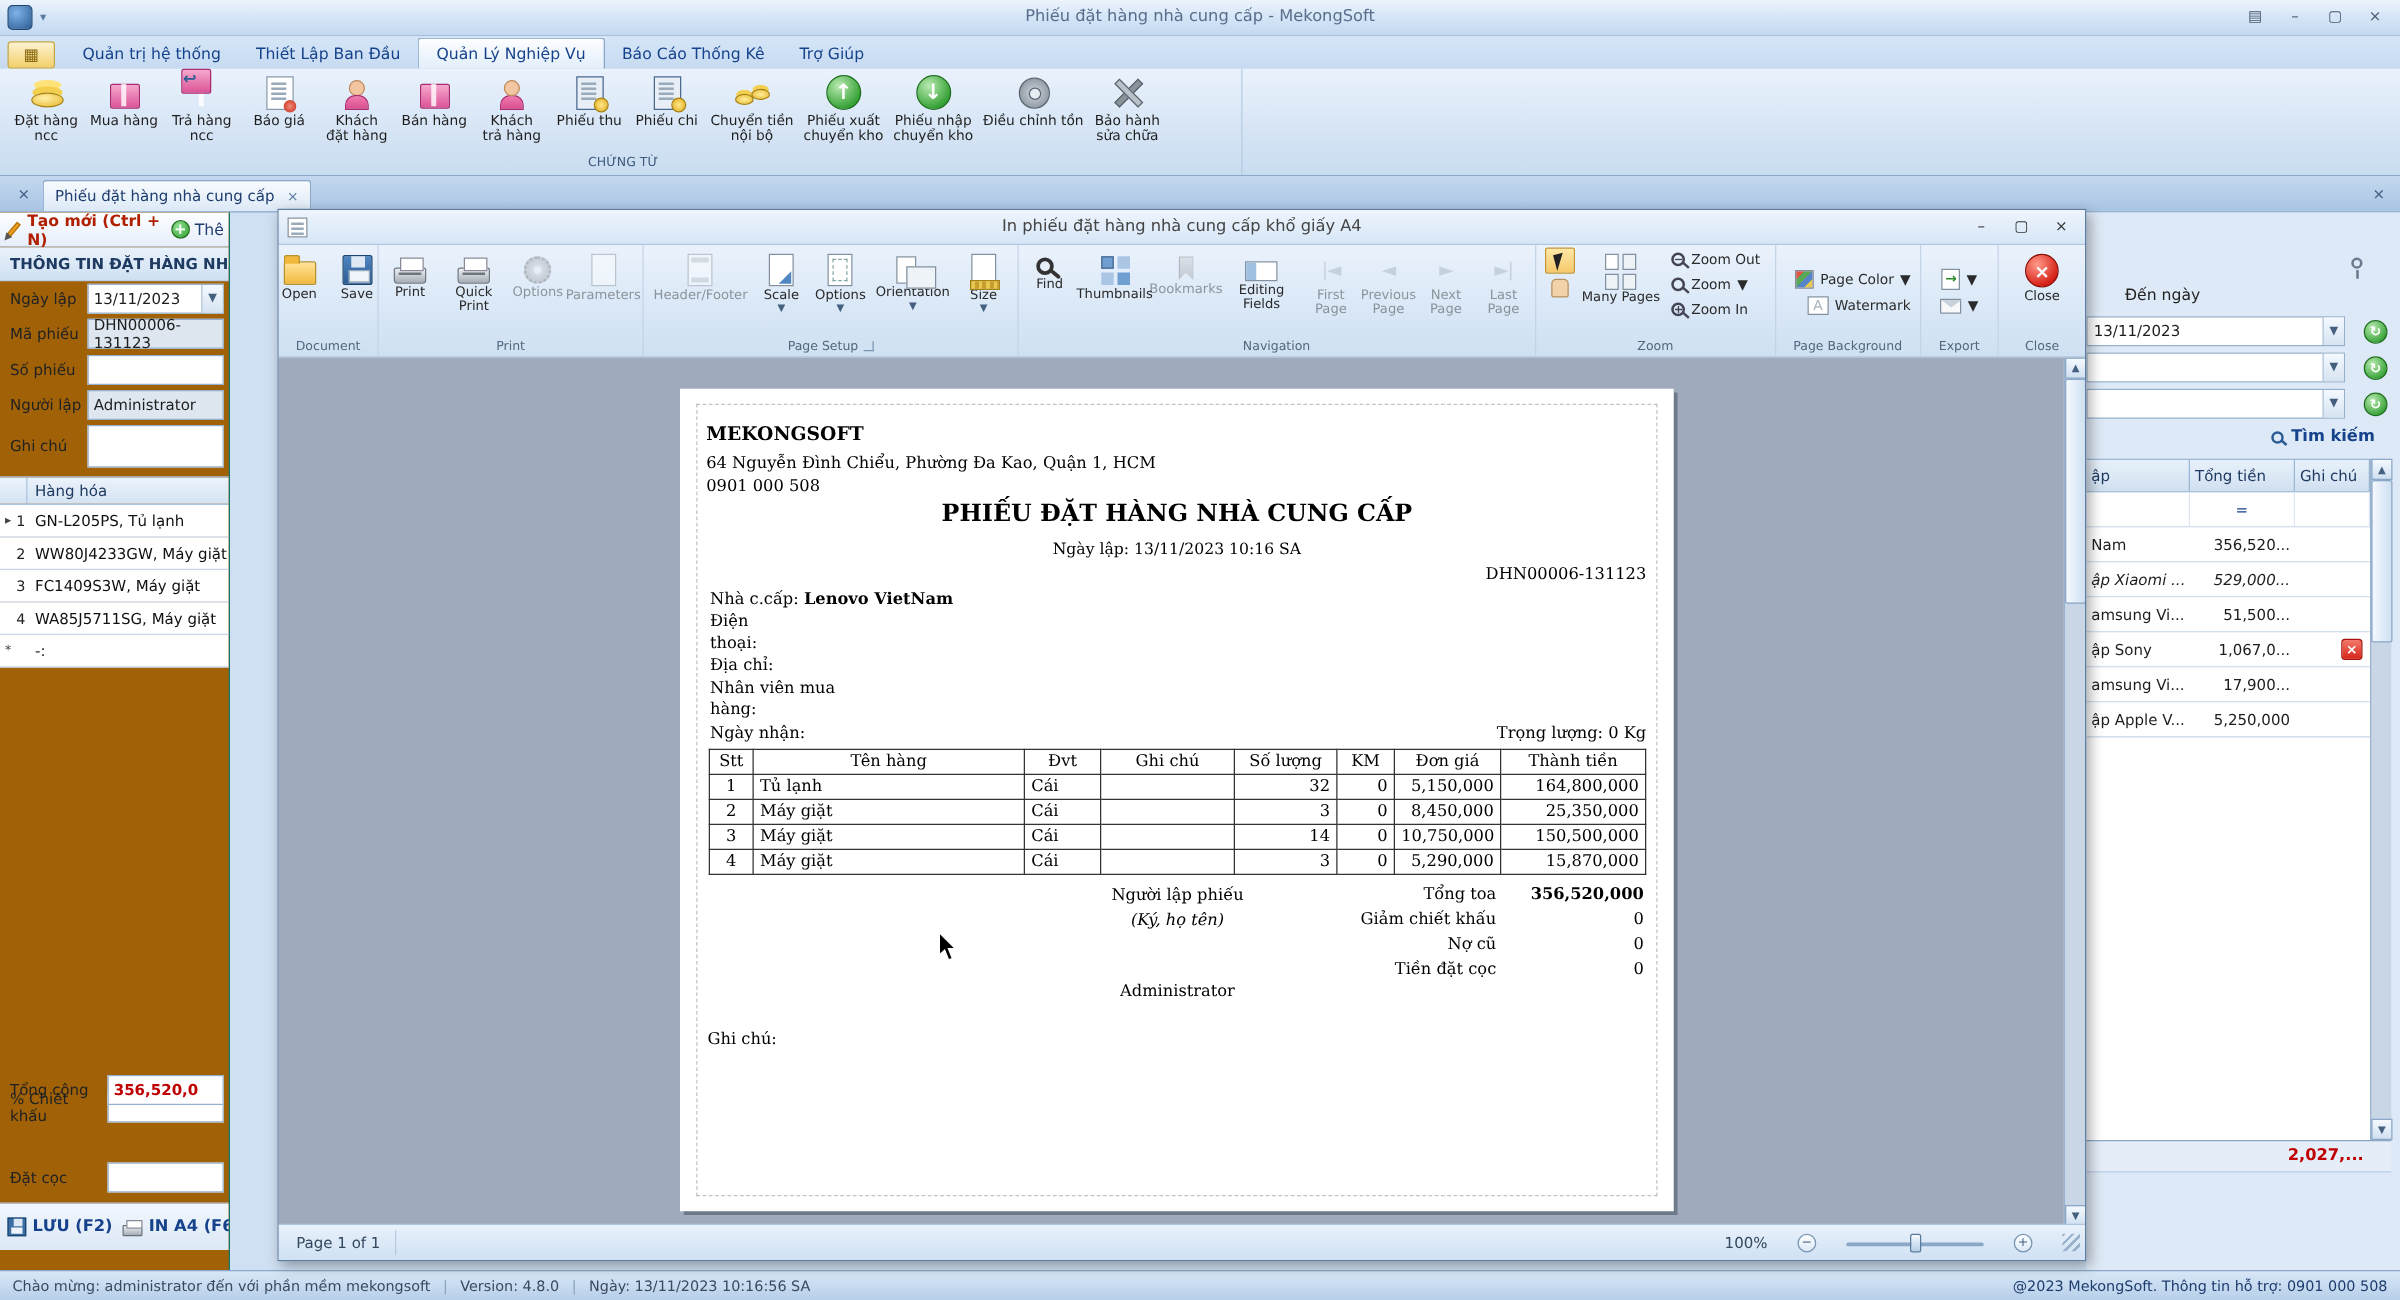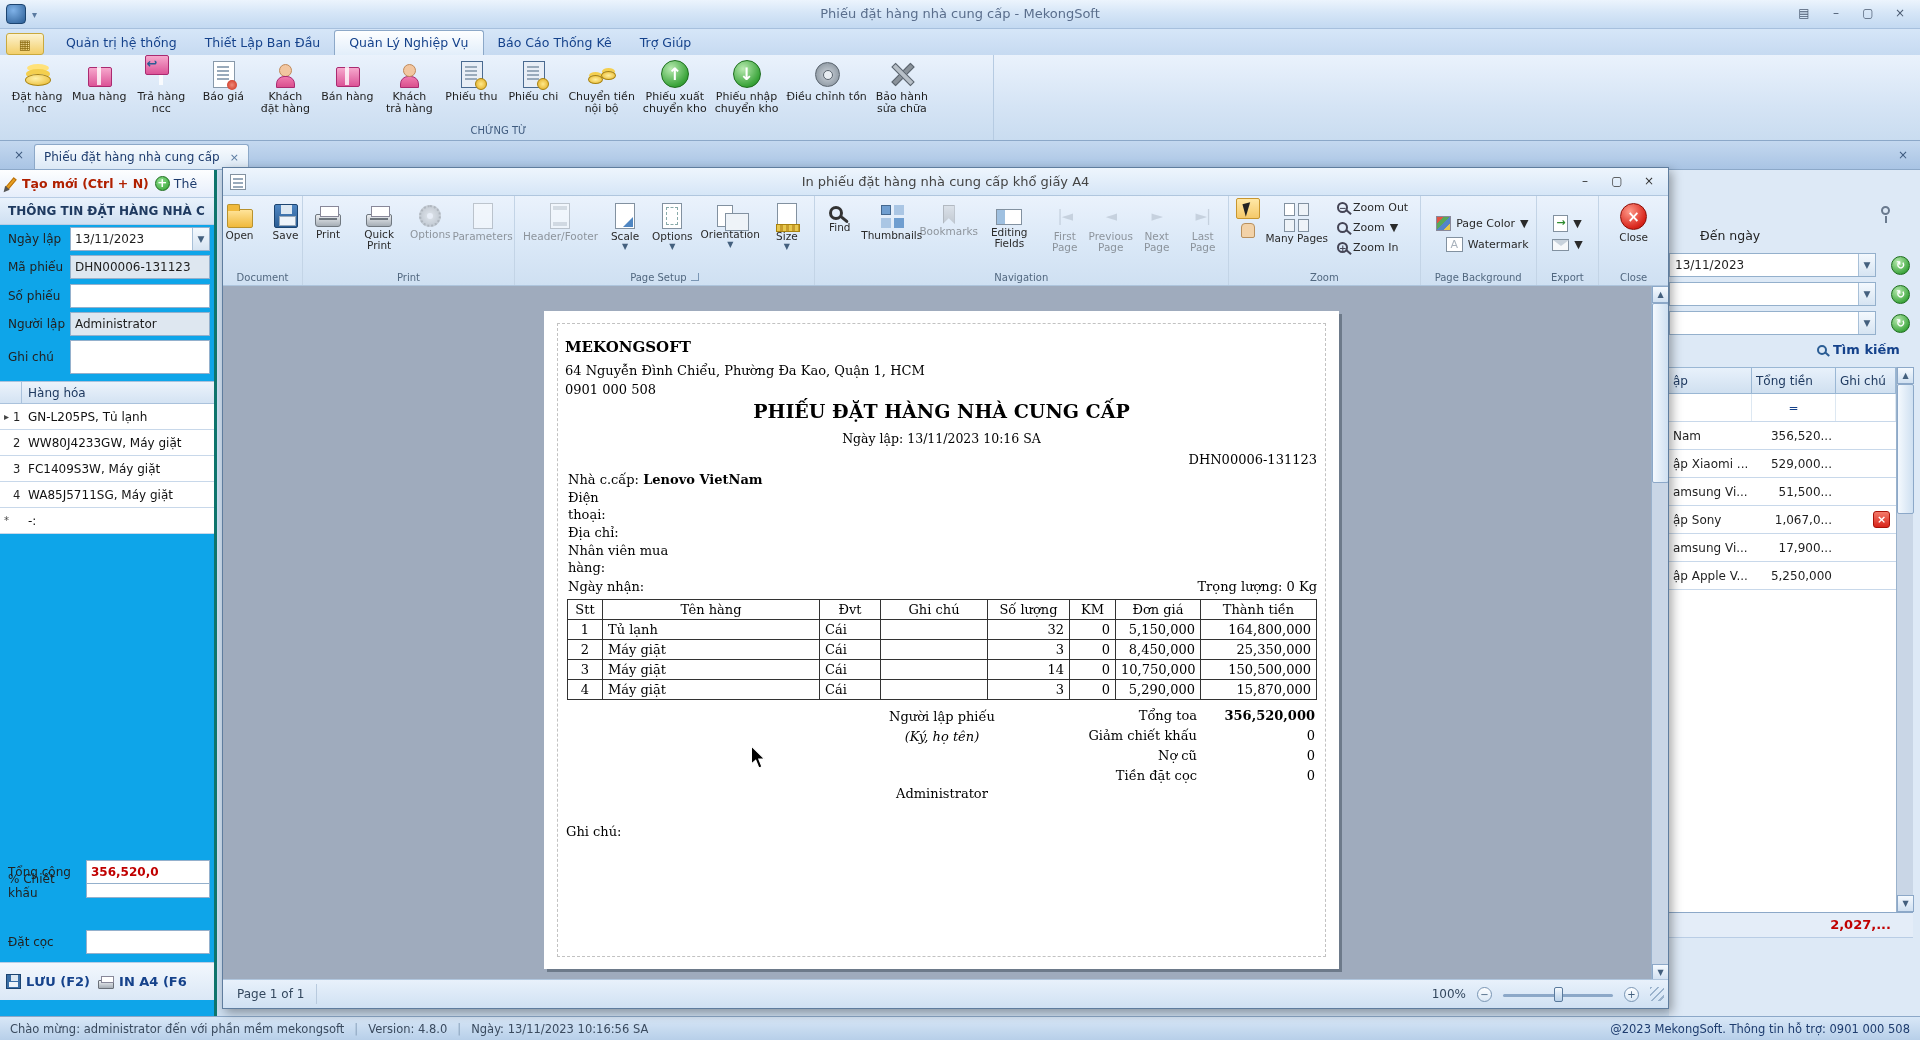--- a/index.html
+++ b/index.html
@@ -53,21 +53,21 @@
 .ic-tools::after{content:"";position:absolute;left:14px;top:3px;width:4px;height:25px;background:#b8c0c8;border:1px solid #5a646e;transform:rotate(-45deg);}
 
 
 .tabstrip{position:absolute;left:0;top:141px;width:1920px;height:29px;background:linear-gradient(#c4d8ef,#a9c4e4);border-bottom:1px solid #8ca8c8;}
 .ts-close{position:absolute;left:10px;top:7px;width:18px;height:16px;text-align:center;line-height:15px;color:#3e5a7e;font-size:12px;}
 .doc-tab{position:absolute;left:34px;bottom:0;height:25px;background:linear-gradient(#f8fbfe,#dce9f6);border:1px solid #8ca8c8;border-bottom:none;border-radius:3px 3px 0 0;padding:4px 9px;font-size:12px;color:#1e3c6e;display:flex;gap:10px;align-items:center;}
 .doc-tab .x{color:#5a7aa0;font-size:11px;}
 .ts-close-r{position:absolute;right:8px;top:7px;width:18px;height:16px;text-align:center;line-height:15px;color:#3e5a7e;font-size:12px;}
 
 
-.left-panel{position:absolute;left:0;top:170px;width:217px;height:846px;background:#0ea5e9;border-right:3px solid #0f766e;overflow:hidden;}
+.left-panel{position:absolute;left:0;top:170px;width:184px;height:846px;background:#a16207;border-right:1px solid #0f766e;overflow:hidden;}
 .lp-toolbar{position:absolute;left:0;top:0;width:100%;height:28px;background:linear-gradient(#fdfeff,#e6eefb);border-bottom:1px solid #b9cde5;display:flex;align-items:center;padding:0 4px;gap:6px;}
 .lp-new{display:flex;align-items:center;gap:2px;color:#b02000;font-weight:bold;font-size:12.5px;}
 .lp-add{display:flex;align-items:center;gap:4px;color:#1e3c6e;font-size:12.5px;}
 .ic-pencil{width:4px;height:13px;background:#e8a020;border:1px solid #b87010;transform:rotate(40deg);position:relative;margin:0 7px 0 5px;}
 .ic-pencil::after{content:"";position:absolute;left:-2px;bottom:-6px;border-left:3px solid transparent;border-right:3px solid transparent;border-top:6px solid #555;}
 .ic-plus{width:15px;height:15px;border-radius:50%;background:radial-gradient(circle at 35% 30%,#8fe08f,#2e9e2e);border:1px solid #1d6e1d;color:#fff;font-weight:bold;font-size:12px;line-height:13px;text-align:center;}
 .lp-header{position:absolute;left:0;top:28px;width:100%;height:27px;background:linear-gradient(#e9f2fc,#cfe0f2);border-bottom:1px solid #b9cde5;font-weight:bold;font-size:12px;color:#1f3a60;padding:6px 8px;white-space:nowrap;overflow:hidden;}
 .f-row{position:absolute;left:0;width:100%;display:flex;align-items:center;padding:0 4px 0 8px;}
 .f-label{width:62px;font-size:12px;color:#222;flex:none;}
 .f-input{flex:1;height:24px;border:1px solid #94b0cc;background:#fff;font-size:12px;padding:0 4px;display:flex;align-items:center;position:relative;}
@@ -172,21 +172,21 @@
 .doc-table th{text-align:center;}
 .td-c{text-align:center;}
 .td-r{text-align:right;}
 .tot-row{position:absolute;right:24px;width:334px;text-align:right;font-size:13px;}
 .tot-row .tval{display:inline-block;width:118px;}
 .bold{font-weight:bold;}
 
 
 .dlg-status{position:absolute;left:0;bottom:0;width:100%;height:29px;background:linear-gradient(#e8f1fb,#d0e1f3);border-top:1px solid #b0c6de;display:flex;align-items:center;font-size:12px;color:#33475e;}
 .dlg-status .pageinfo{padding:0 12px;border-right:1px solid #b8cade;height:20px;line-height:20px;margin-left:2px;}
-.dlg-status .right{margin-left:auto;display:flex;align-items:center;gap:11px;padding-right:4px;}
+.dlg-status .right{margin-left:auto;display:flex;align-items:center;gap:24px;padding-right:4px;}
 .zbtn{width:15px;height:15px;border-radius:50%;border:1px solid #7a96b4;color:#44607e;font-size:10px;line-height:13px;text-align:center;background:linear-gradient(#fdfeff,#dce9f6);}
 .zslider{width:110px;height:15px;position:relative;}
 .zslider .track{position:absolute;left:0;right:0;top:7px;height:3px;background:#8ca8c8;border-radius:2px;}
 .zslider .zthumb{position:absolute;left:50%;top:0;width:9px;height:15px;margin-left:-4px;background:linear-gradient(#f4f9fe,#b8d0e8);border:1px solid #5a7a9c;border-radius:2px;}
 .grip{width:14px;height:14px;background:repeating-linear-gradient(135deg,#9ab2cc 0 2px,transparent 2px 5px);}
 
 
 .right-panel{position:absolute;left:1669px;top:170px;width:279px;height:846px;background:#dde9f6;overflow:hidden;}
 .pin{position:absolute;left:212px;top:36px;width:9px;height:9px;border:2px solid #6a7a8e;border-radius:50%;}
 .pin::after{content:"";position:absolute;left:2px;top:8px;width:2px;height:7px;background:#6a7a8e;}
@@ -465,21 +465,21 @@
     <div class="rp-filter">
       <div style="width:83px;"></div>
       <div style="width:84px;">=</div>
       <div style="flex:1;"></div>
     </div>
     <div class="rp-row" style="top:252px;">
         <span class="c1">Nam</span>
         <span class="c2">356,520...</span>
         <span class="c3"></span>
       </div>
-    <div class="rp-row" style="top:280px;">
+    <div class="rp-row" style="top:280px;font-style:italic;">
         <span class="c1">ập Xiaomi ...</span>
         <span class="c2">529,000...</span>
         <span class="c3"></span>
       </div>
     <div class="rp-row" style="top:308px;">
         <span class="c1">amsung Vi...</span>
         <span class="c2">51,500...</span>
         <span class="c3"></span>
       </div>
     <div class="rp-row" style="top:336px;">

